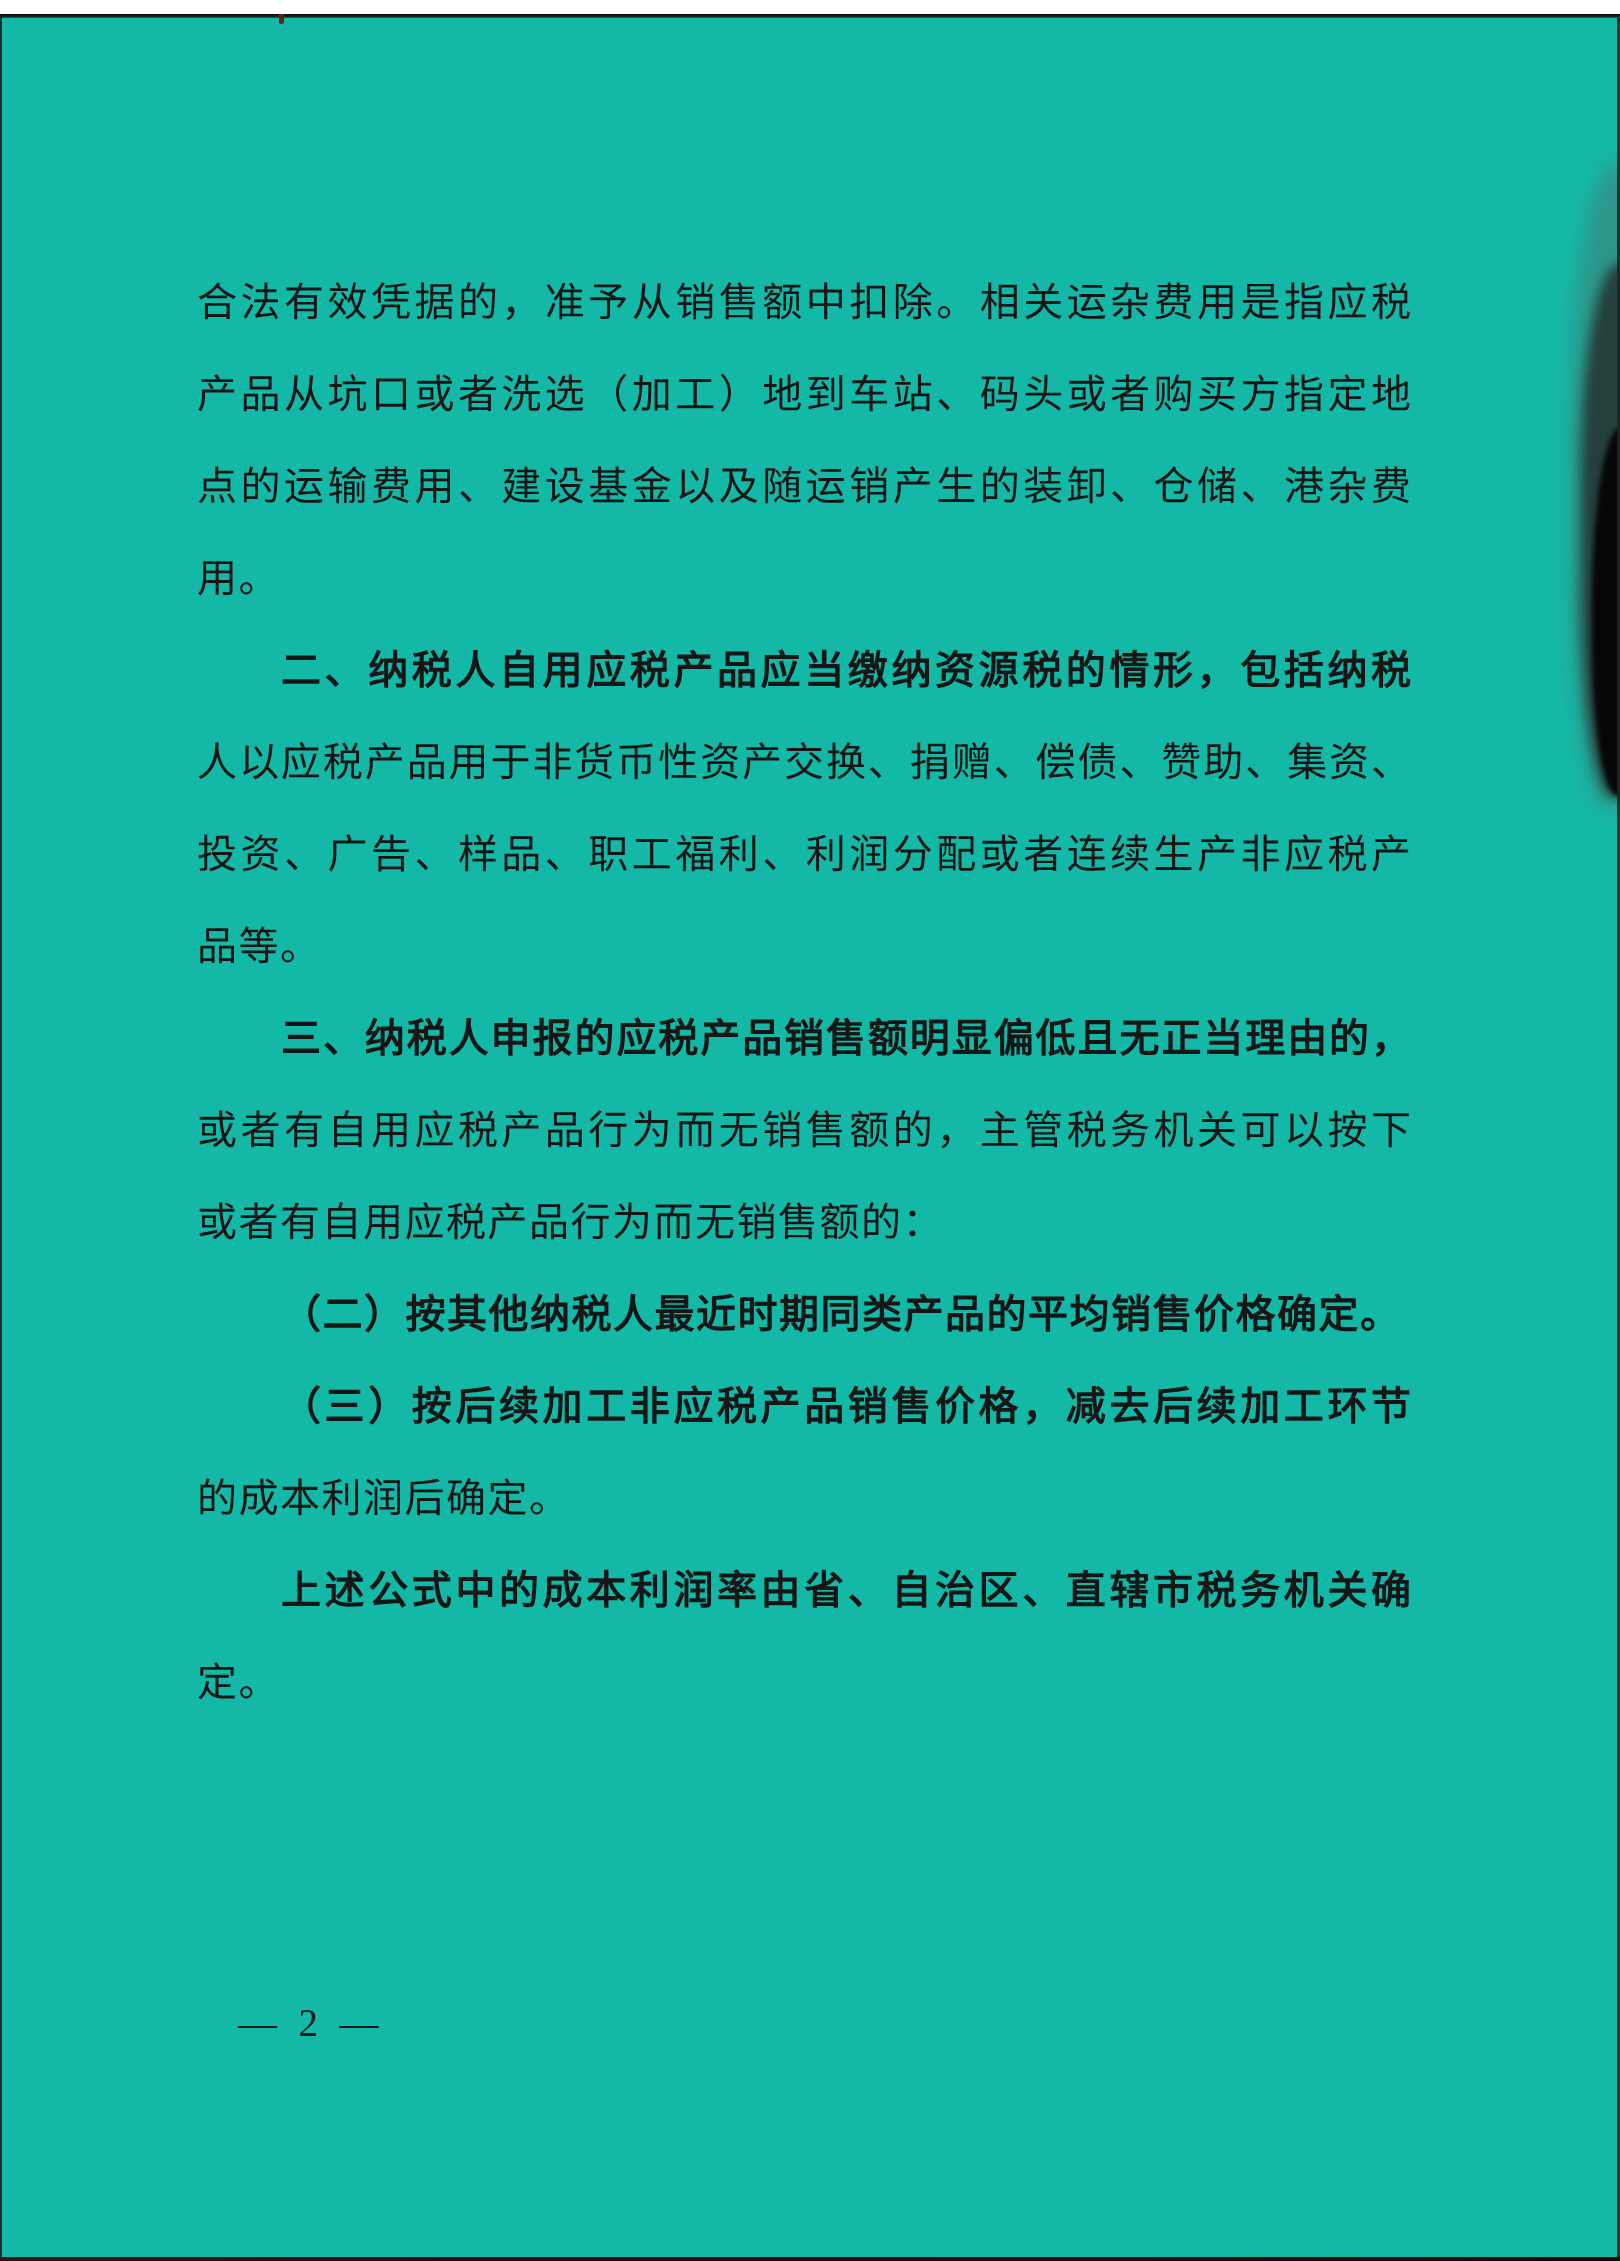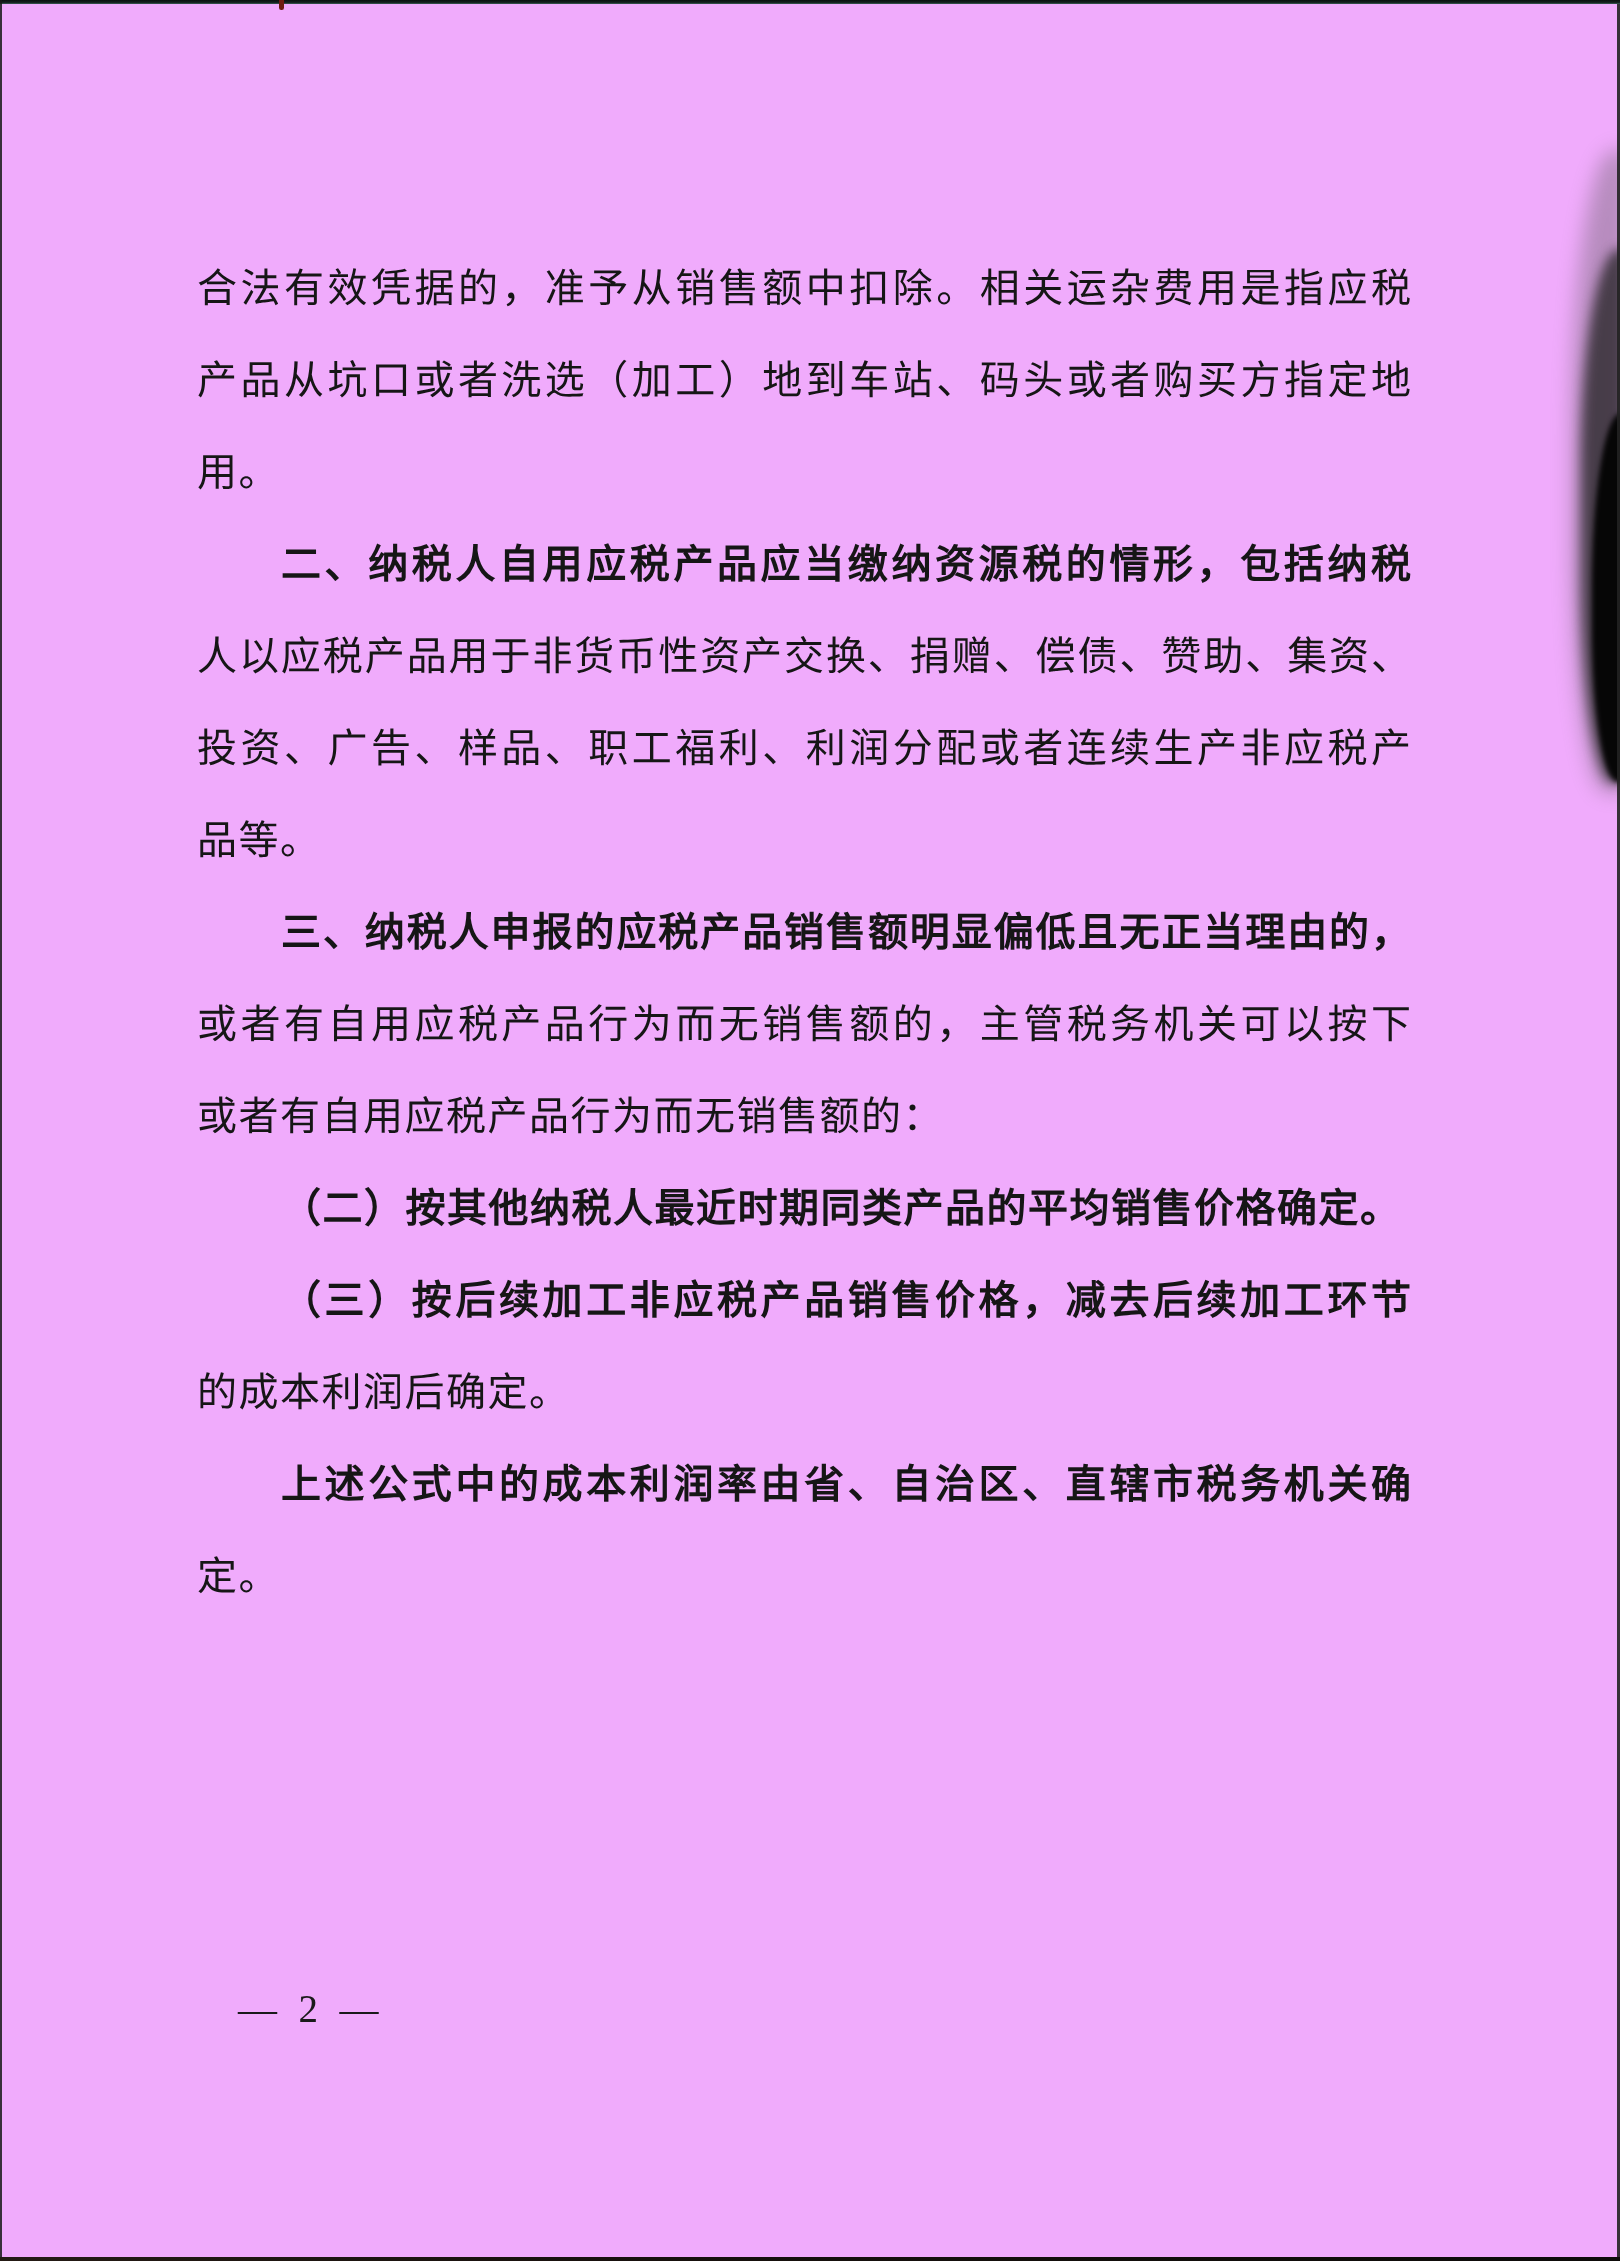--- a/index.html
+++ b/index.html
@@ -10,21 +10,22 @@
   body {
     width: 1620px;
     height: 2261px;
     position: relative;
     overflow: hidden;
     font-family: "Liberation Serif", "DejaVu Serif", serif;
   }
   .page {
     position: absolute;
     inset: 0;
-    background: #f0abfc;
+    background: #14b8a6;
+    margin-top: 14px;
   }
   
   .doc-body {
     position: absolute;
     left: 197px;
     top: 243px;
     width: 1214px;
     color: #161616;
   }
   .line {
@@ -119,20 +120,21 @@
   }
 </style>
 </head>
 <body>
 
 <div class="page">
 
   <div class="doc-body">
     <div class="line j">合法有效凭据的，准予从销售额中扣除。相关运杂费用是指应税</div>
     <div class="line j">产品从坑口或者洗选（加工）地到车站、码头或者购买方指定地</div>
+    <div class="line j">点的运输费用、建设基金以及随运销产生的装卸、仓储、港杂费</div>
     <div class="line">用。</div>
     <div class="line j ind">二、纳税人自用应税产品应当缴纳资源税的情形，包括纳税</div>
     <div class="line j">人以应税产品用于非货币性资产交换、捐赠、偿债、赞助、集资、</div>
     <div class="line j">投资、广告、样品、职工福利、利润分配或者连续生产非应税产</div>
     <div class="line">品等。</div>
     <div class="line j ind">三、纳税人申报的应税产品销售额明显偏低且无正当理由的，</div>
     <div class="line j">或者有自用应税产品行为而无销售额的，主管税务机关可以按下</div>
     <div class="line">或者有自用应税产品行为而无销售额的：</div>
     <div class="line ind">（二）按其他纳税人最近时期同类产品的平均销售价格确定。</div>
     <div class="line j ind">（三）按后续加工非应税产品销售价格，减去后续加工环节</div>

